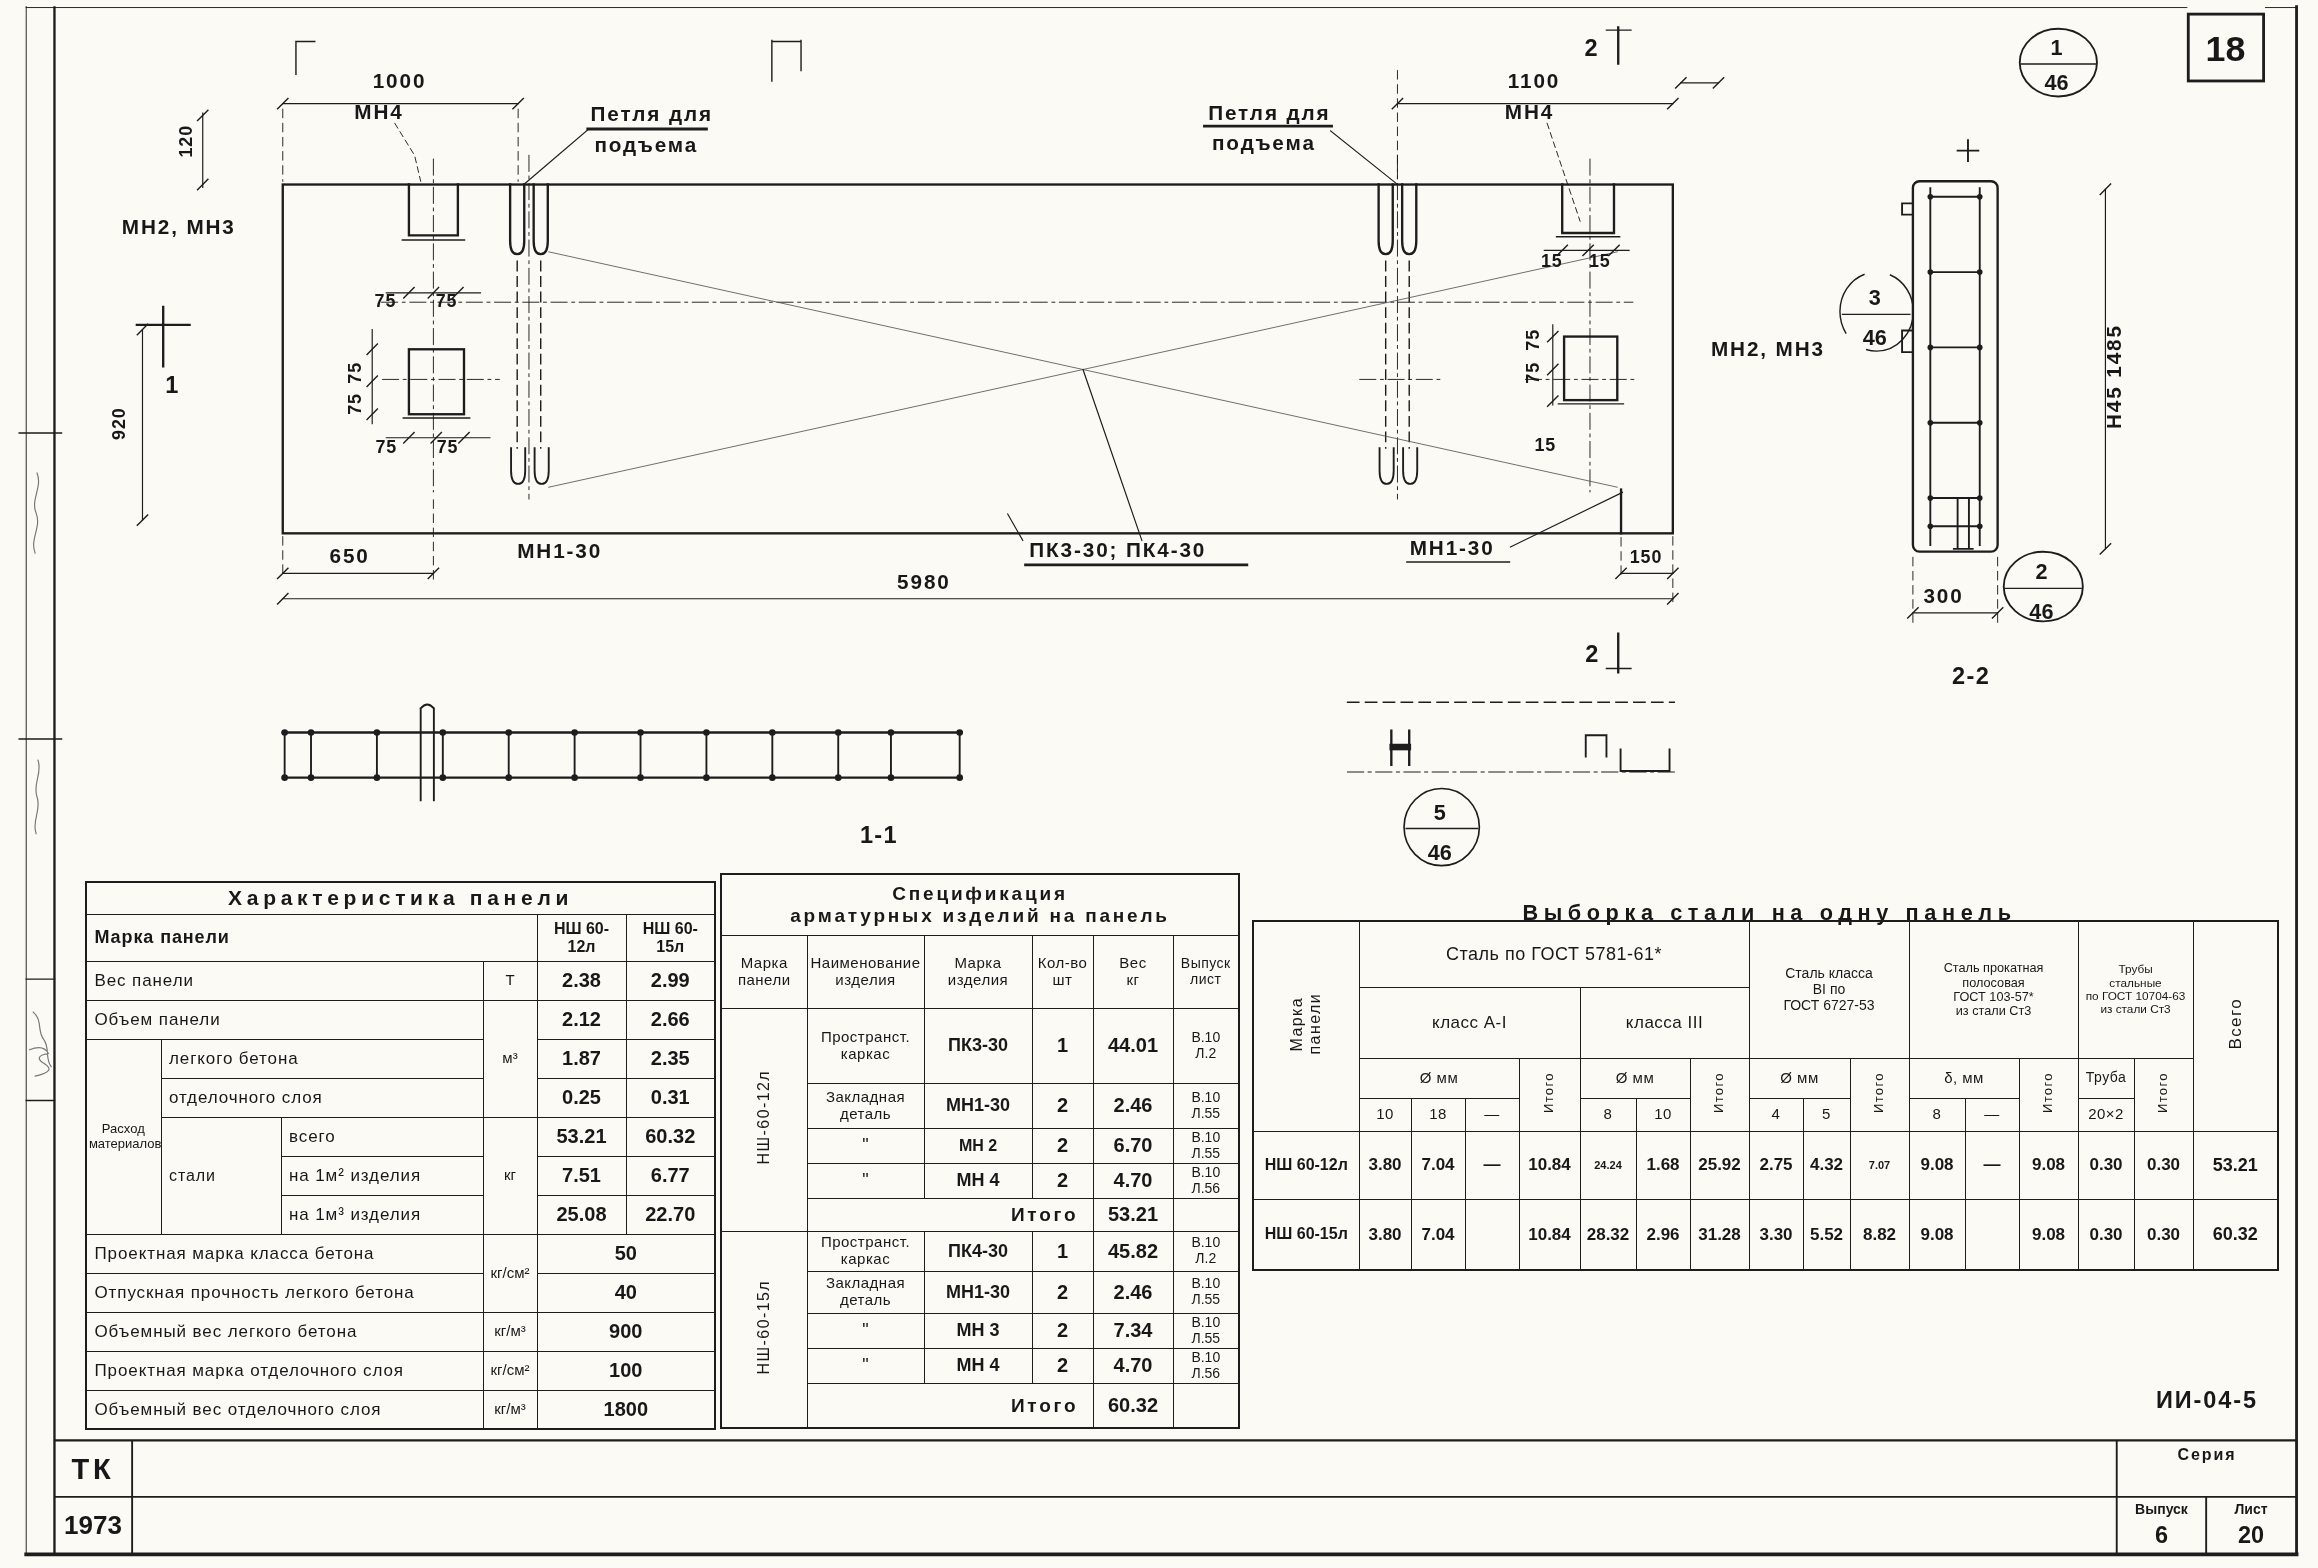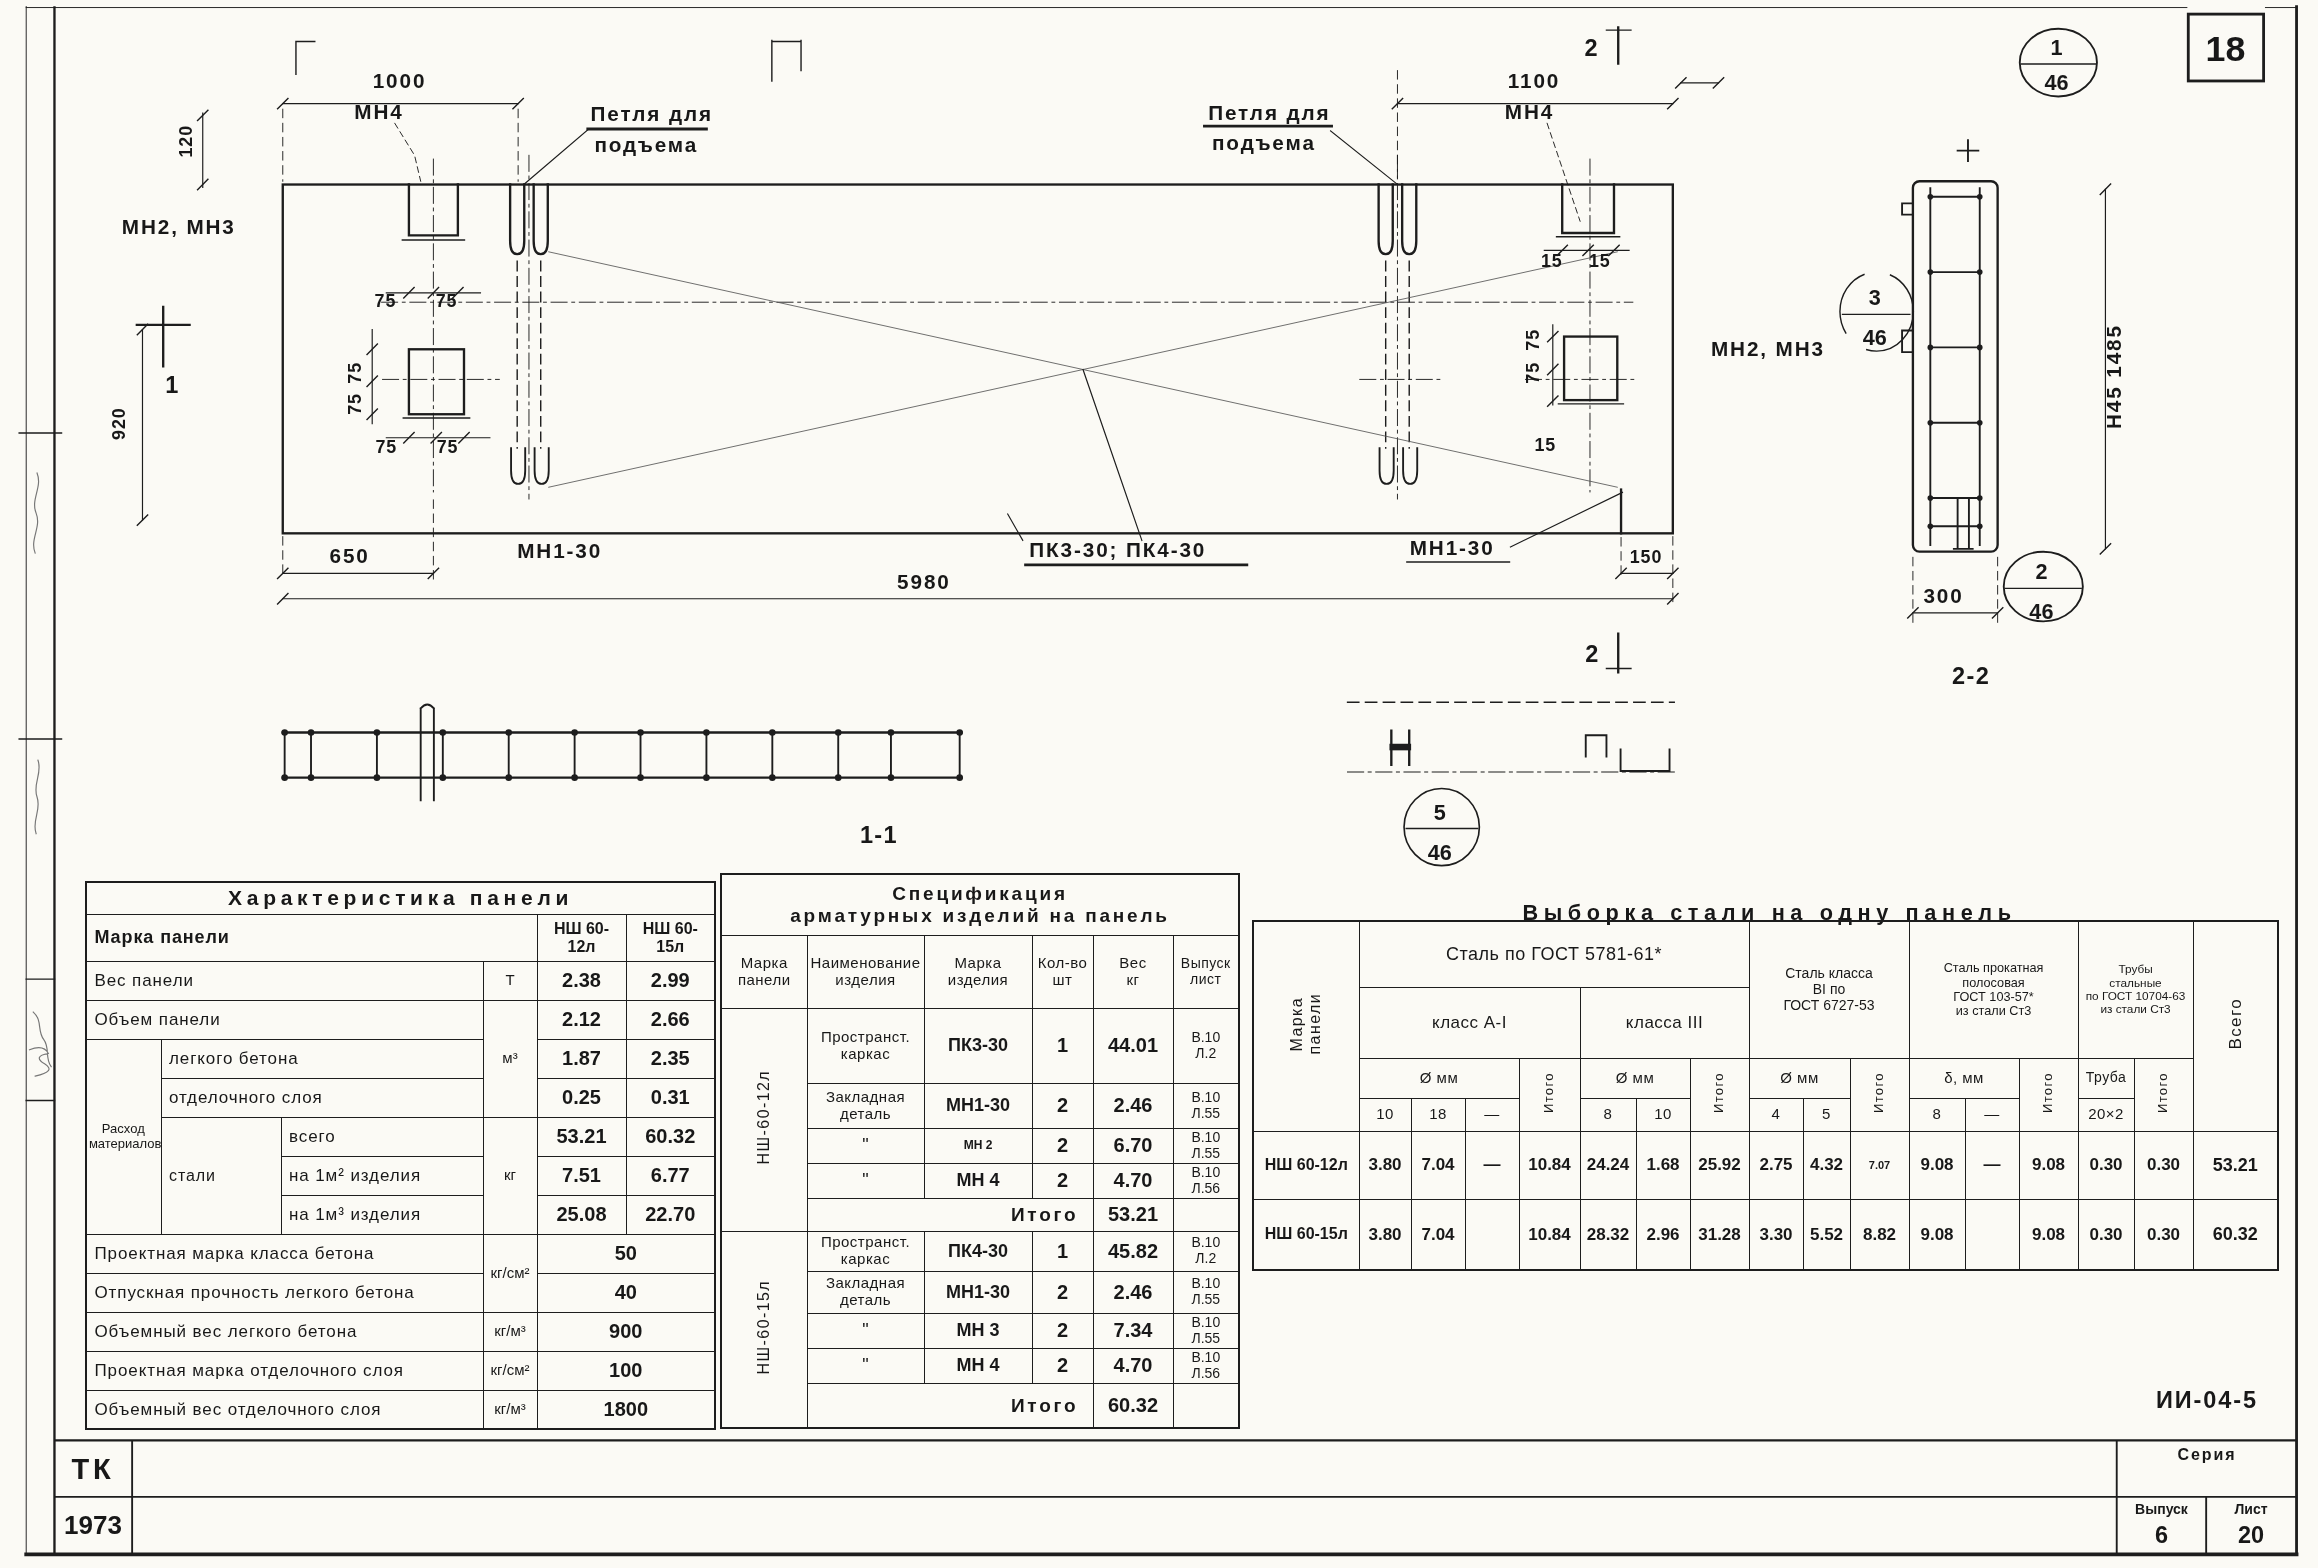--- a/index.html
+++ b/index.html
@@ -349,21 +349,21 @@
   <td class="hd">Закладная
 деталь</td>
   <td class="num" style="font-size:18px">МН1-30</td>
   <td class="num">2</td>
   <td class="num">2.46</td>
   <td class="hd2">В.10
 Л.55</td>
 </tr>
 <tr style="height:35px">
   <td>"</td>
-  <td class="num" style="font-size:12px">МН 2</td>
+  <td class="num" style="font-size:16px">МН 2</td>
   <td class="num">2</td>
   <td class="num">6.70</td>
   <td class="hd2">В.10
 Л.55</td>
 </tr>
 <tr style="height:35px">
   <td>"</td>
   <td class="num" style="font-size:18px">МН 4</td>
   <td class="num">2</td>
   <td class="num">4.70</td>
@@ -486,21 +486,21 @@
   <td class="hd">8</td>
   <td class="hd">—</td>
   <td class="hd">20×2</td>
 </tr>
 <tr style="height:68px">
   <td class="num" style="font-size:16px">НШ 60-12л</td>
   <td class="num" style="font-size:17px">3.80</td>
   <td class="num" style="font-size:17px">7.04</td>
   <td class="num" style="font-size:17px">—</td>
   <td class="num" style="font-size:17px">10.84</td>
-  <td class="num" style="font-size:17px">24.24</td>
+  <td class="num" style="font-size:11px">24.24</td>
   <td class="num" style="font-size:17px">1.68</td>
   <td class="num" style="font-size:17px">25.92</td>
   <td class="num" style="font-size:17px">2.75</td>
   <td class="num" style="font-size:17px">4.32</td>
   <td class="num" style="font-size:11px">7.07</td>
   <td class="num" style="font-size:17px">9.08</td>
   <td class="num" style="font-size:17px">—</td>
   <td class="num" style="font-size:17px">9.08</td>
   <td class="num" style="font-size:17px">0.30</td>
   <td class="num" style="font-size:17px">0.30</td>

